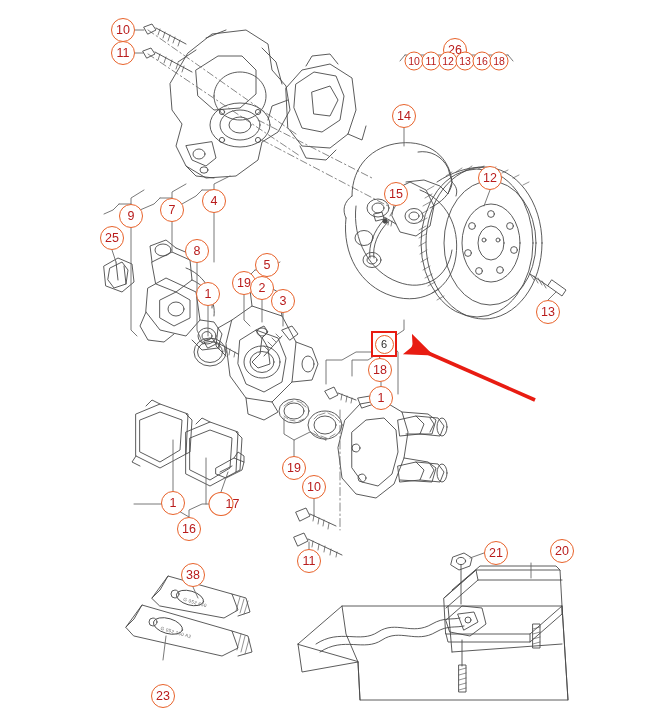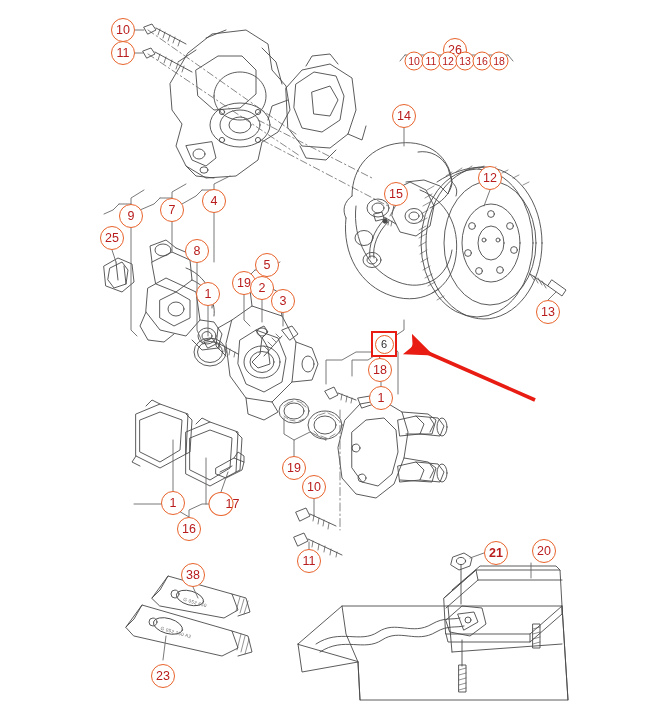--- a/index.html
+++ b/index.html
@@ -570,22 +570,22 @@
       <div class="callout c-lg" style="left: 208px; top: 294px;">1</div>
       <div class="callout c-lg" style="left: 380px; top: 370px;">18</div>
       <div class="callout c-lg" style="left: 381px; top: 398px;">1</div>
       <div class="callout c-lg" style="left: 294px; top: 468px;">19</div>
       <div class="callout c-lg" style="left: 314px; top: 487px;">10</div>
       <div class="callout c-lg" style="left: 309px; top: 561px;">11</div>
       <div class="callout c-lg" style="left: 173px; top: 503px;">1</div>
       <div class="callout c-lg" style="left: 221px; top: 504px; padding-left: 23px;">17</div>
       <div class="callout c-lg" style="left: 189px; top: 529px;">16</div>
       <div class="callout c-lg" style="left: 193px; top: 575px;">38</div>
-      <div class="callout c-lg" style="left: 163px; top: 676px;">23</div>
-      <div class="callout c-lg" style="left: 496px; top: 553px; font-weight: bold;">21</div>
-      <div class="callout c-lg" style="left: 544px; top: 551px;">20</div>
+      <div class="callout c-lg" style="left: 163px; top: 696px;">23</div>
+      <div class="callout c-lg" style="left: 496px; top: 553px;">21</div>
+      <div class="callout c-lg" style="left: 562px; top: 551px;">20</div>
     </div>
 
   <div class="hl-box" style="left:384px;top:344px;">
     <span class="inner">6</span>
   </div>
 
 </div>
 
 </body></html>

